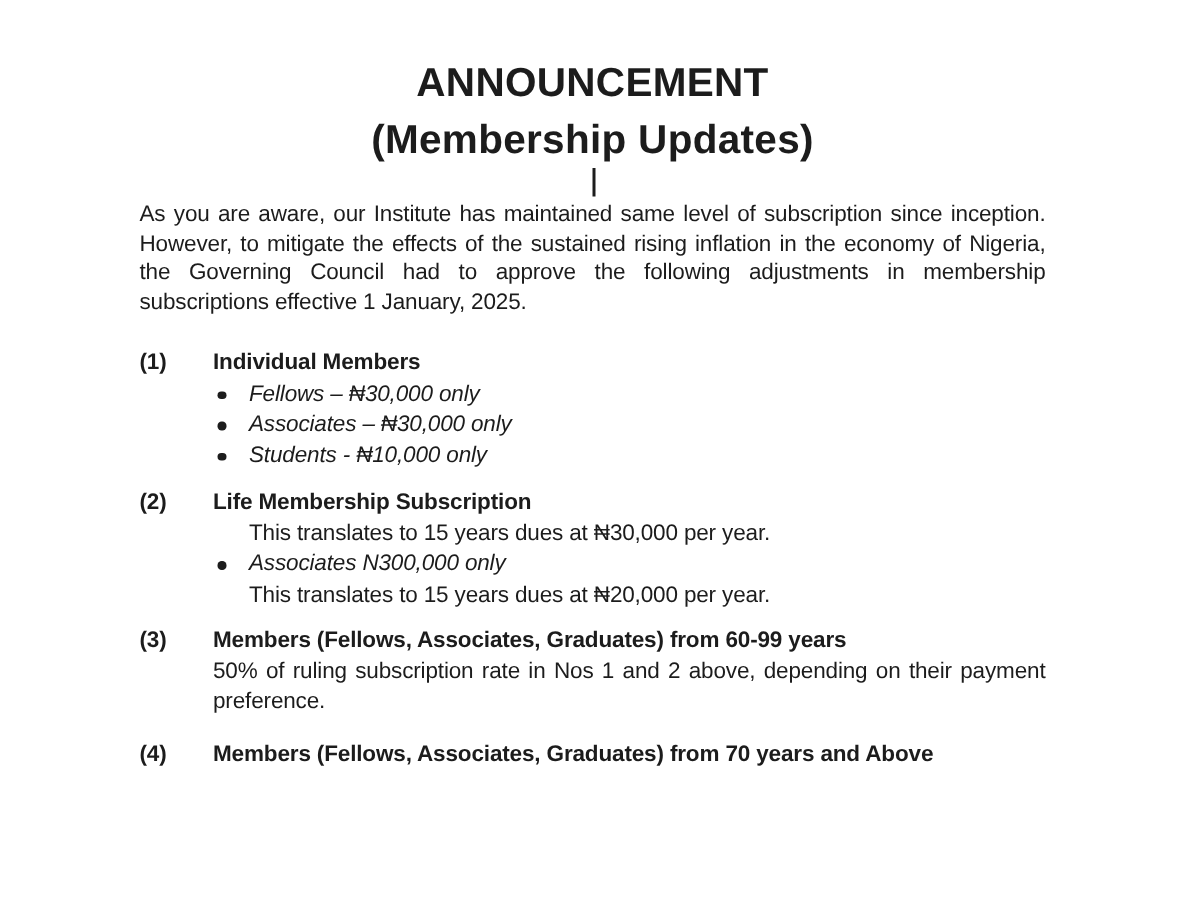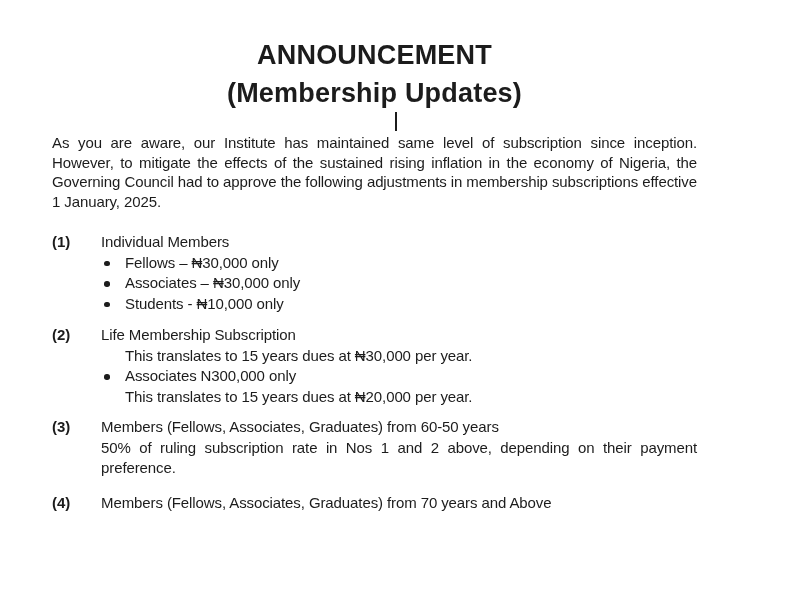--- a/index.html
+++ b/index.html
@@ -9,21 +9,21 @@
   body {
     width: 788px;
     height: 601px;
     background: #ffffff;
     color: #1c1c1c;
     font-family: "Liberation Sans", "DejaVu Sans", sans-serif;
     overflow: hidden;
     position: relative;
   }
   .page {
-    padding: 36px 91px 0 52px;
+    padding: 36px 91px 0 93px;
   }
   .title, .subtitle {
     text-align: center;
     font-size: 27px;
     font-weight: 700;
     line-height: 38px;
     margin: 0;
     letter-spacing: 0.2px;
   }
   .caret {
@@ -50,41 +50,42 @@
   .sec .num {
     flex: none;
     width: 49px;
     font-weight: 700;
   }
   .sec .content {
     flex: 1;
     min-width: 0;
   }
   .heading {
-    font-weight: 400;
+    font-weight: 700;
   }
   .bullet-row {
     display: flex;
   }
   .dot {
     flex: none;
     width: 24px;
   }
   .dot i {
     display: block;
     width: 5.5px;
     height: 5.5px;
     border-radius: 50%;
     background: #1c1c1c;
     margin: 8px 0 0 3px;
   }
   .btext {
     flex: 1;
     min-width: 0;
     text-align: justify;
+    font-style: italic;
   }
   .subline {
     padding-left: 24px;
   }
   .sec-body {
     text-align: justify;
   }
   .mt-s1 { margin-top: 21px; }
   .mt-s2 { margin-top: 11px; }
   .mt-s3 { margin-top: 10px; }
@@ -136,21 +137,21 @@
           </span>
         <span class="btext">Associates N300,000 only</span>
       </div>
       <div class="subline">This translates to 15 years dues at ₦20,000 per year.</div>
     </div>
   </section>
 
   <section class="sec mt-s3">
     <div class="num">(3)</div>
     <div class="content">
-      <div class="heading">Members (Fellows, Associates, Graduates) from 60-50 years</div>
+      <div class="heading">Members (Fellows, Associates, Graduates) from 60-99 years</div>
       <div class="sec-body">50% of ruling subscription rate in Nos 1 and 2 above, depending on their payment preference.</div>
     </div>
   </section>
 
   <section class="sec mt-s4">
     <div class="num">(4)</div>
     <div class="content">
       <div class="heading">Members (Fellows, Associates, Graduates) from 70 years and Above</div>
     </div>
   </section>

